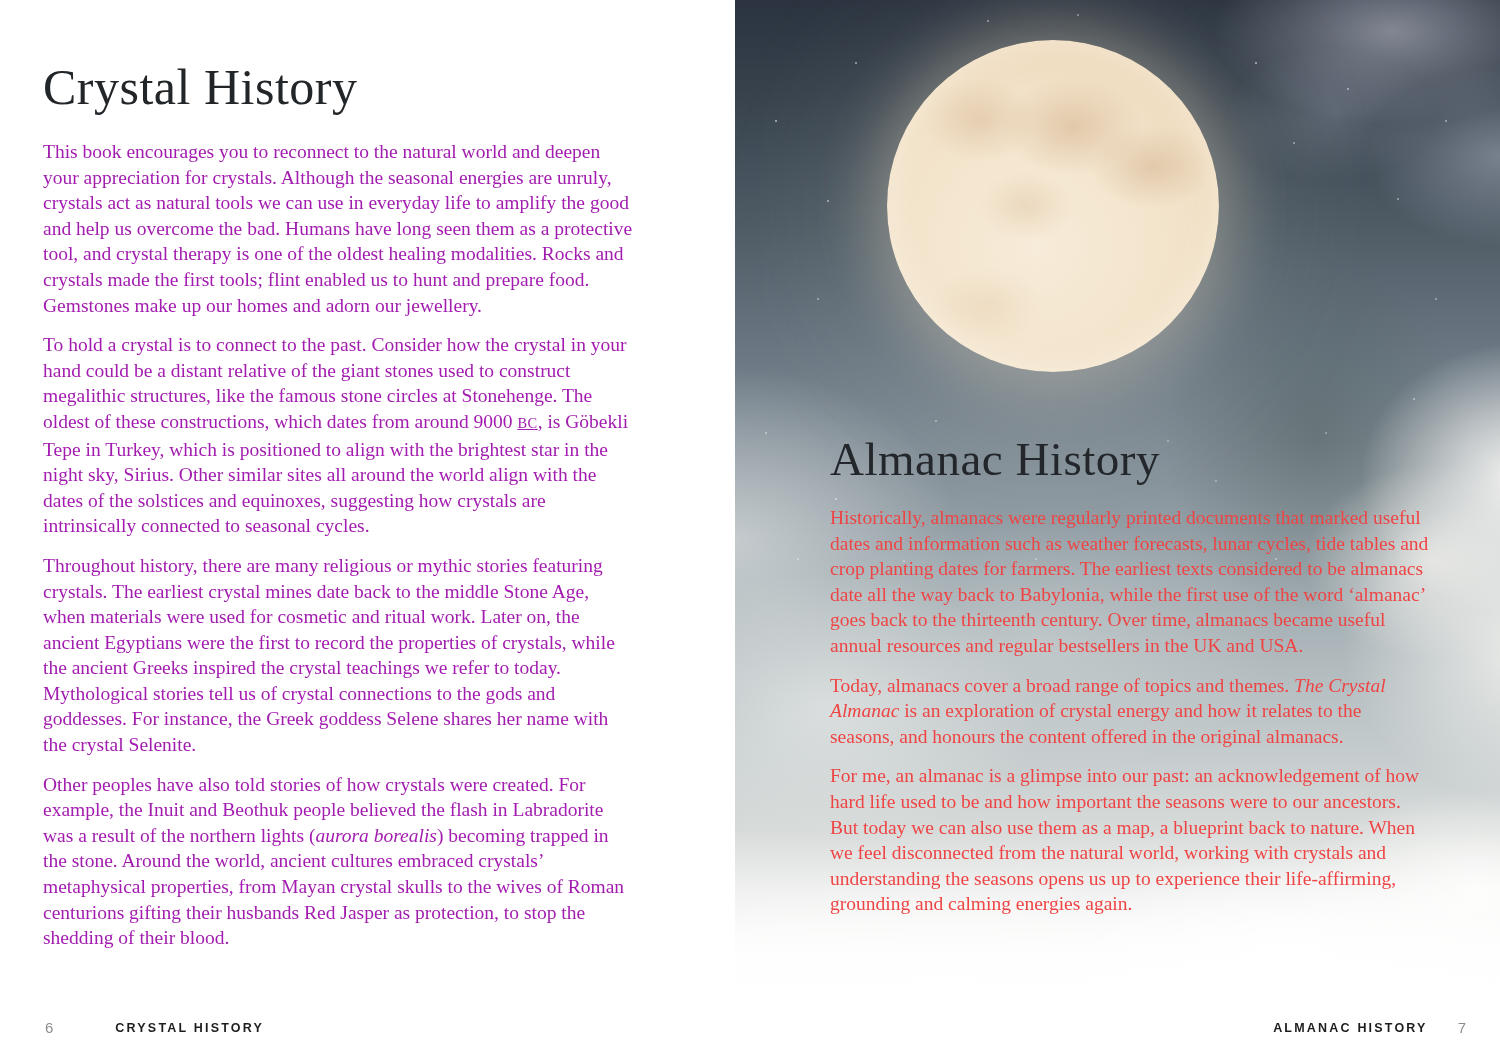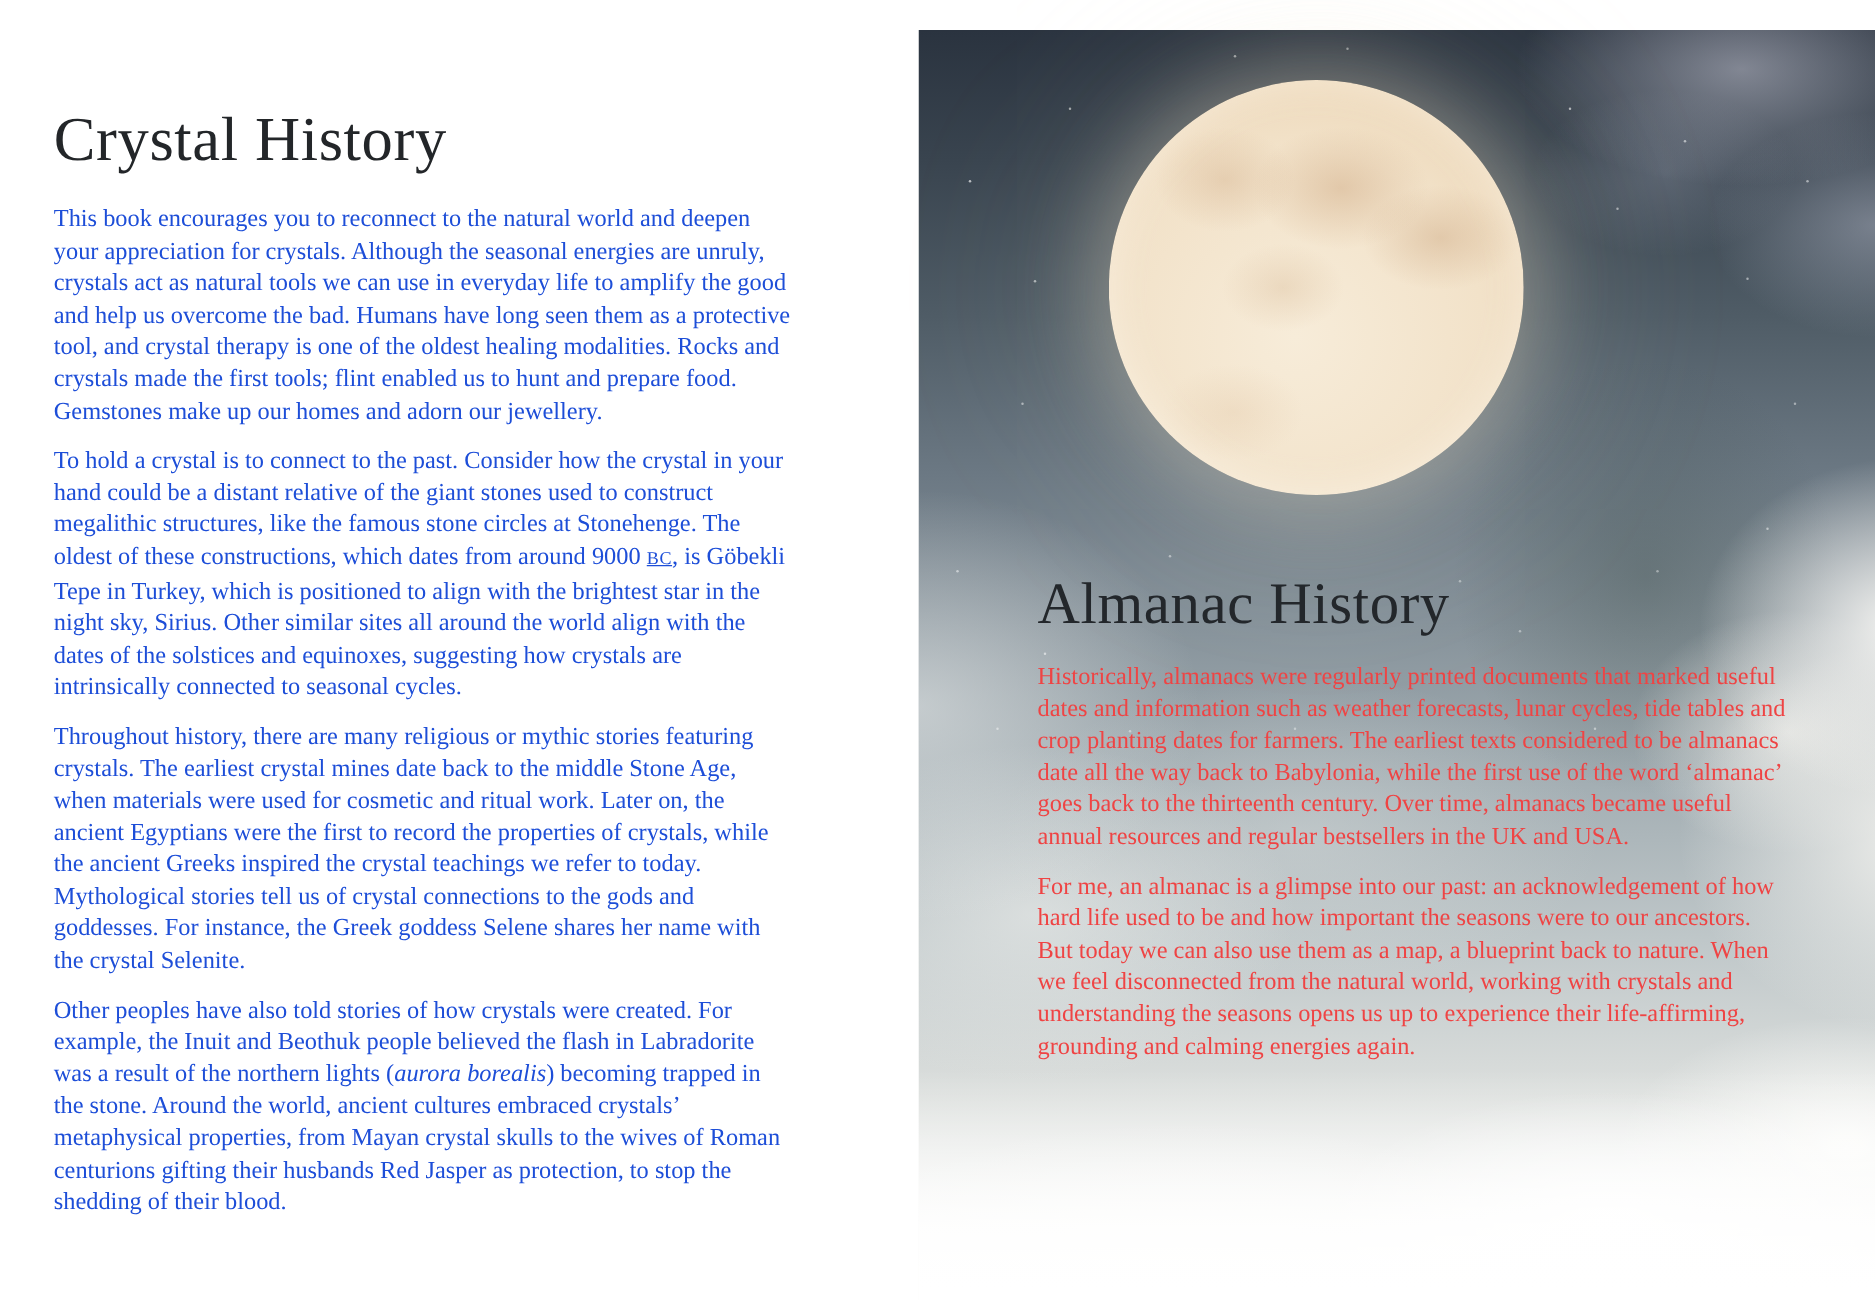--- a/index.html
+++ b/index.html
@@ -1,32 +1,32 @@
 <!DOCTYPE html>
 <html><head>
 <meta charset="utf-8">
 <style>
   html,body{margin:0;padding:0;}
   body{
     width:1500px;height:1040px;position:relative;overflow:hidden;
     background:#ffffff;
     font-family:"Liberation Serif",serif;
   }
-  .spread{position:absolute;inset:0;margin-top:24px;}
+  .spread{position:absolute;inset:0;}
 
   
   .page-left{position:absolute;left:0;top:0;width:735px;height:1040px;background:#ffffff;}
   .page-left h1{
     position:absolute;left:43px;top:58px;margin:0;
     font-size:50px;font-weight:400;letter-spacing:0.5px;color:#232629;
     font-family:"Liberation Serif",serif;
   }
   .body-text{position:absolute;left:43px;top:139px;width:592px;}
   .body-text p{
-    margin:0 0 14px 0;font-size:19.5px;line-height:25.6px;color:#1d4ed8;
+    margin:0 0 14px 0;font-size:19.5px;line-height:25.6px;color:#a21caf;
     text-align:left;
   }
   .run-italic{font-style:italic;}
   .run-smallcaps{font-size:0.74em;letter-spacing:0.5px;text-decoration:underline;}
 
   
   .page-right{position:absolute;left:735px;top:0;width:765px;height:1040px;}
   .photo{
     position:absolute;inset:0;
     background:
@@ -128,20 +128,21 @@
 
   <section class="page-right">
     <div class="photo">
       <div class="stars"></div>
       <div class="moon"></div>
     </div>
     <div class="right-content">
       <h2>Almanac History</h2>
       <div class="body-text right-body">
         <p><span>Historically, almanacs were regularly printed documents that marked useful dates and information such as weather forecasts, lunar cycles, tide tables and crop planting dates for farmers. The earliest texts considered to be almanacs date all the way back to Babylonia, while the first use of the word ‘almanac’ goes back to the thirteenth century. Over time, almanacs became useful annual resources and regular bestsellers in the UK and USA.</span></p>
+        <p><span>Today, almanacs cover a broad range of topics and themes. </span><span class="run-italic">The Crystal Almanac</span><span> is an exploration of crystal energy and how it relates to the seasons, and honours the content offered in the original almanacs.</span></p>
         <p><span>For me, an almanac is a glimpse into our past: an acknowledgement of how hard life used to be and how important the seasons were to our ancestors. But today we can also use them as a map, a blueprint back to nature. When we feel disconnected from the natural world, working with crystals and understanding the seasons opens us up to experience their life-affirming, grounding and calming energies again.</span></p>
       </div>
     </div>
   </section>
 
   <div class="footer">
     <div class="footer-left">
       <span class="page-number">6</span>
       <span class="running-head">CRYSTAL HISTORY</span>
     </div>

